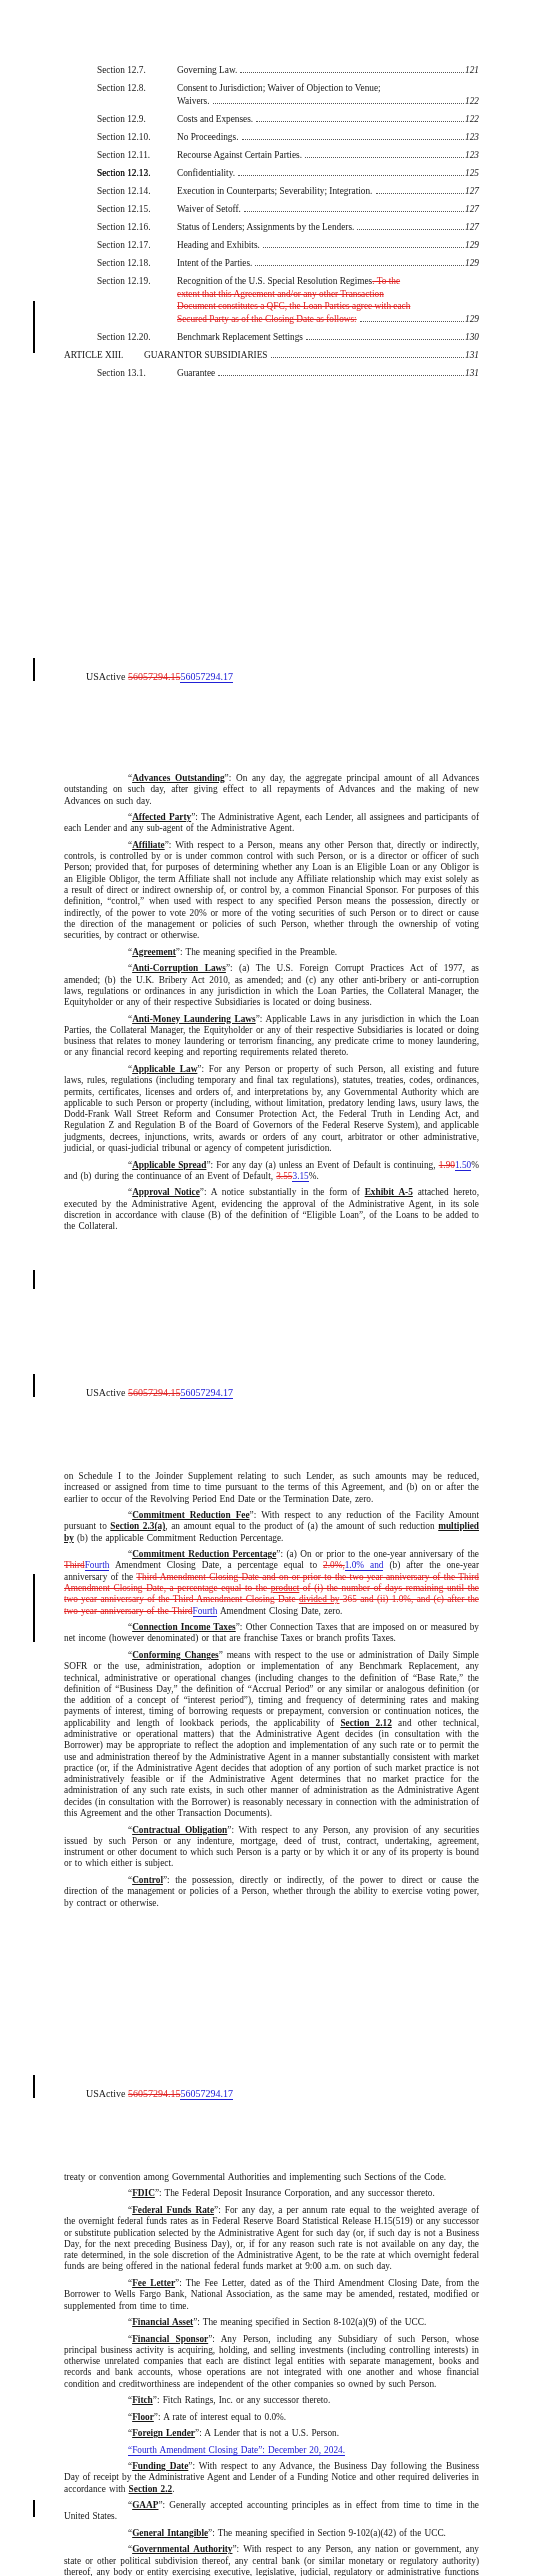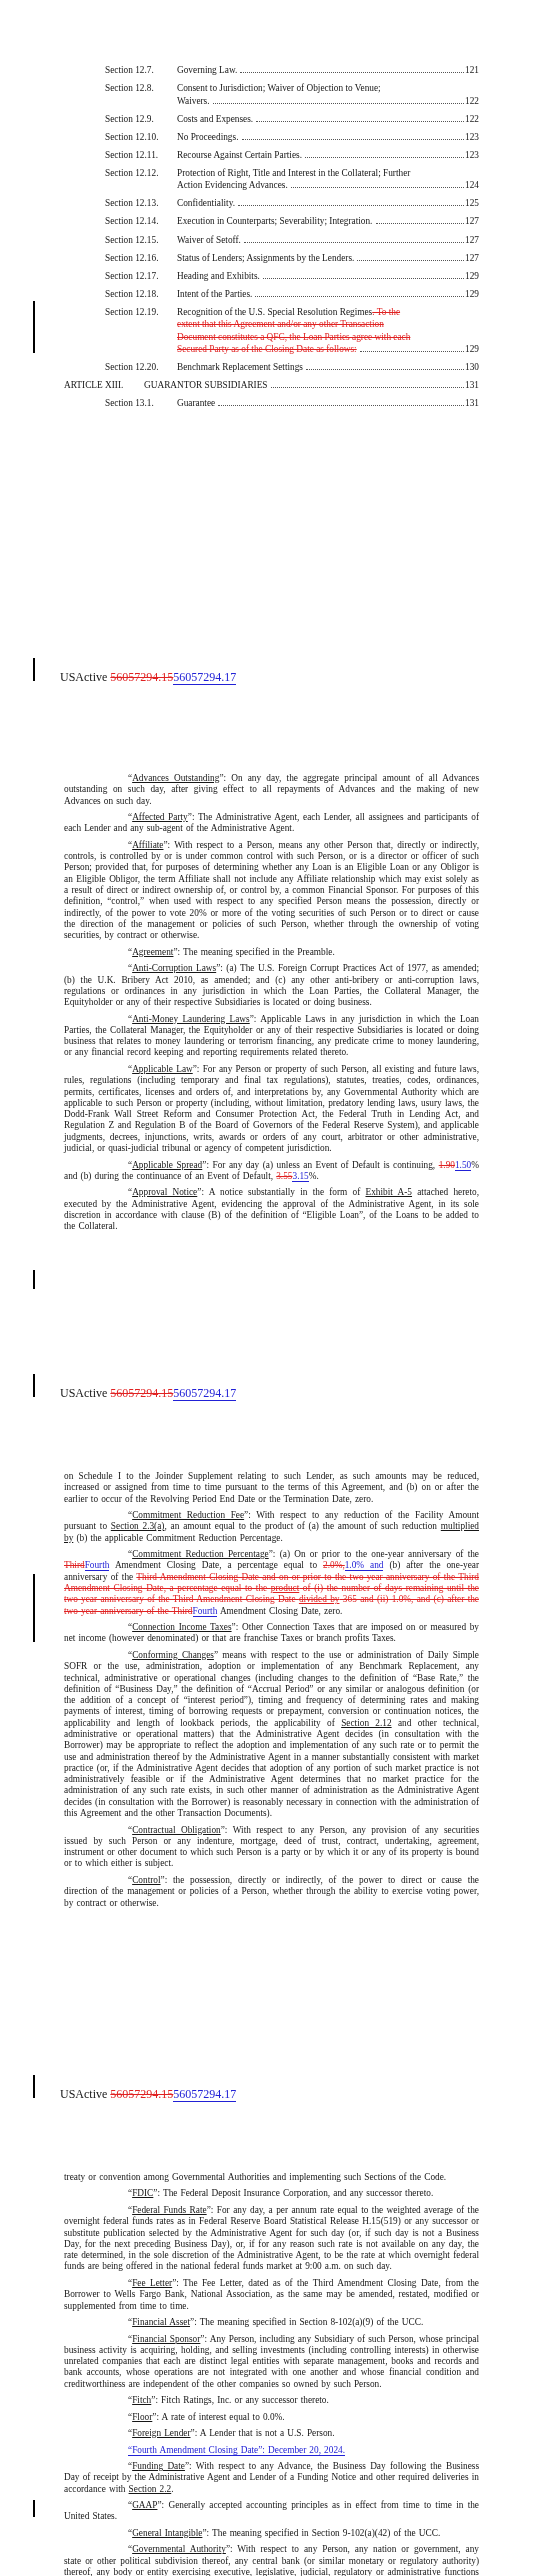--- a/index.html
+++ b/index.html
@@ -4,42 +4,42 @@
 <style>
   :root{ --red:#e02222; --blue:#2121d6; --ink:#161616; --leader:#555; }
   html,body{margin:0;padding:0;background:#ffffff;}
   #canvas{
     position:relative; width:544px; height:2813px; background:#fff;
     font-family:"Liberation Serif","DejaVu Serif",serif; color:var(--ink);
   }
   
   #toc{position:absolute; top:64px; left:64px; width:415px; font-size:9.3px;}
   .toc-entry{position:relative; margin-bottom:5.7px; line-height:12.4px;}
-  .toc-label{position:absolute; left:41px; top:0; white-space:nowrap;}
+  .toc-label{position:absolute; left:33px; top:0; white-space:nowrap;}
   .toc-entry.article .toc-label{left:0;}
   .toc-body{margin-left:113px;}
   .toc-entry.article .toc-body{margin-left:80px;}
   .toc-line{line-height:12.4px;}
   .toc-line.last{display:flex; align-items:baseline;}
   .toc-text{white-space:normal;}
   .leader{flex:1 1 auto; min-width:9.3px; border-bottom:1px dotted var(--leader); margin:0 1.5px 2.1px 3.1px;}
-  .pagenum{white-space:nowrap;}
+  .pagenum{white-space:nowrap;font-style:italic;}
   
   .bodypage{position:absolute; left:64px; width:415px; font-size:9.3px; line-height:11.3px;}
   #body2{top:773px;} #body3{top:1471px;} #body4{top:2172px;}
   .para{text-align:justify; text-indent:64px; margin:0 0 5.2px 0; word-spacing:0.8px;}
   .para.cont{text-indent:0;}
   
-  .term,.xref{text-decoration:underline; text-underline-offset:1px;}
+  .term,.xref{text-decoration:underline; text-underline-offset:1px;font-weight:bold;}
   .it{}
   .del{color:var(--red); text-decoration:line-through;}
   .del.u2{color:var(--red); text-decoration:line-through underline;}
   .ins{color:var(--blue); border-bottom:1.5px double var(--blue);}
   
-  .footer{position:absolute; left:48px; font-size:12px; line-height:10.3px; white-space:pre;}
+  .footer{position:absolute; left:76px; font-size:10px; line-height:10.3px; white-space:pre;}
   .footer .del{color:var(--red); text-decoration:line-through;}
   .footer .ins{color:var(--blue); border-bottom:1.5px double var(--blue);}
   
   .cbar{position:absolute; left:33px; width:1.5px; background:#000;}
 </style>
 </head>
 <body>
 
 <div id="canvas">
 
@@ -90,28 +90,20 @@
         <div class="toc-body">
           <div class="toc-line last">
             <span class="toc-text"><span>Recourse Against Certain Parties.</span></span>
             <span class="leader"></span>
             <span class="pagenum">123</span>
           </div>
         </div>
       </div>
       <div class="toc-entry">
         <span class="toc-label">Section 12.12.</span>
-        <div class="toc-body">
-          <div class="toc-line"><span class="toc-text"><span>Protection of Right, Title and Interest in the Collateral; Further</span></span></div>
-          <div class="toc-line last">
-            <span class="toc-text"><span>Action Evidencing Advances.</span></span>
-            <span class="leader"></span>
-            <span class="pagenum">124</span>
-          </div>
-        </div>
       </div>
       <div class="toc-entry">
         <span class="toc-label">Section 12.13.</span>
         <div class="toc-body">
           <div class="toc-line last">
             <span class="toc-text"><span>Confidentiality.</span></span>
             <span class="leader"></span>
             <span class="pagenum">125</span>
           </div>
         </div>

